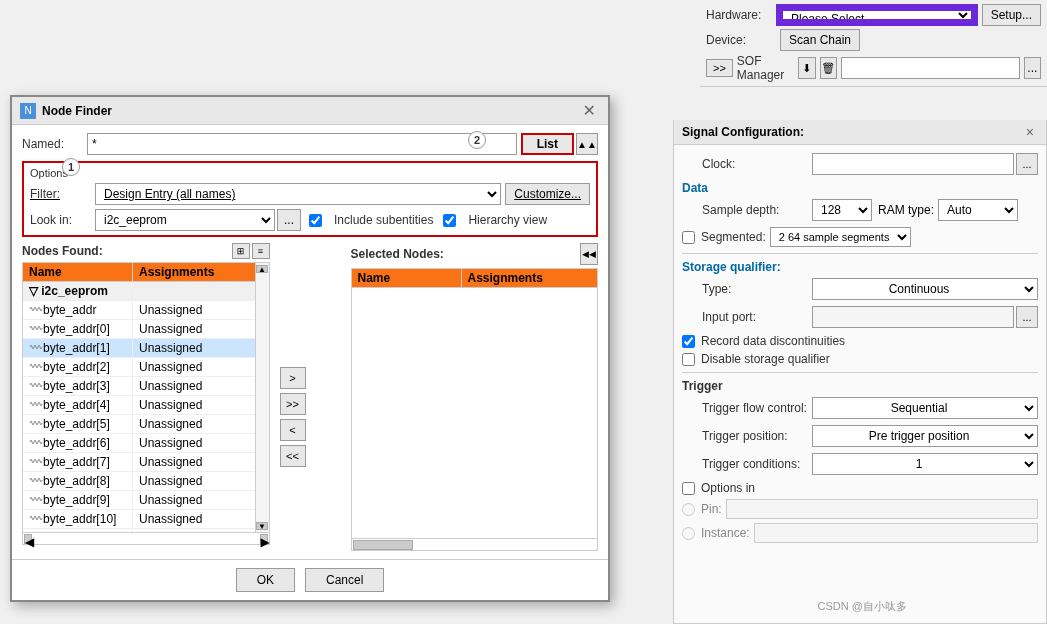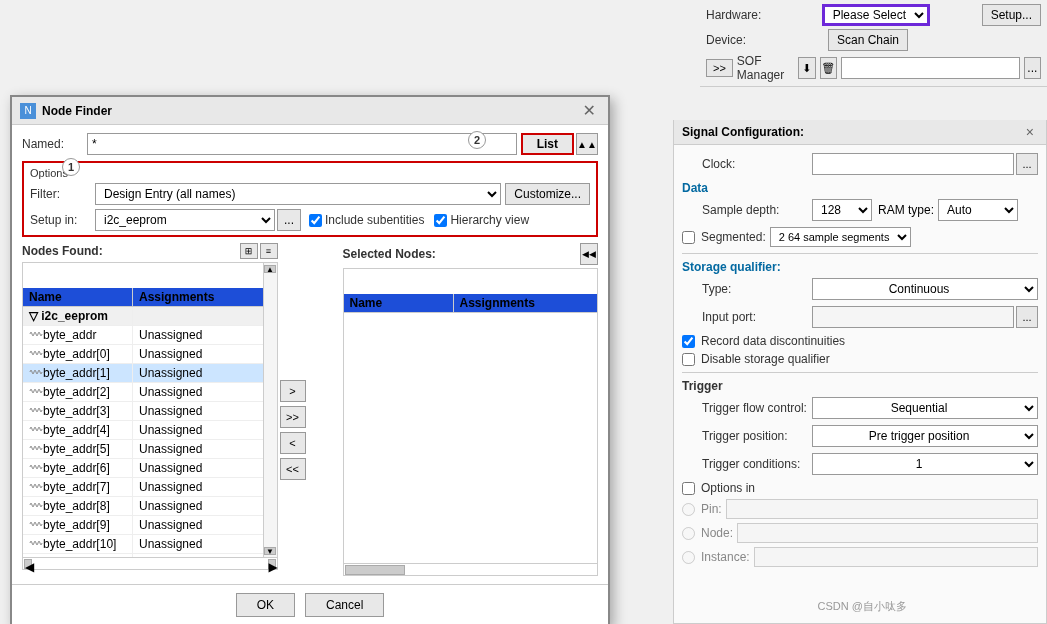--- a/index.html
+++ b/index.html
@@ -20,31 +20,30 @@
       left: 700px;
       right: 0;
       background: #f0f0f0;
       padding: 4px 6px;
       border-bottom: 1px solid #ccc;
     }
     .toolbar-row {
       display: flex;
       align-items: center;
       margin-bottom: 3px;
-      gap: 48px;
     }
     .toolbar-label {
       width: 70px;
       color: #333;
       font-size: 12px;
     }
     .toolbar-select {
       flex: 1;
       height: 22px;
-      border: 3px solid #6d28d9;
+      border: 7px solid #6d28d9;
       background: white;
       font-size: 12px;
       padding: 0 4px;
     }
     .toolbar-btn {
       margin-left: 4px;
       padding: 2px 8px;
       height: 22px;
       border: 1px solid #999;
       background: #e8e8e8;
@@ -319,20 +318,21 @@
       margin-bottom: 6px;
     }
     .options-label-row {
       display: flex;
       align-items: center;
       margin-bottom: 4px;
     }
     .filter-row {
       display: flex;
       align-items: center;
+      text-decoration: underline;
     }
     .filter-label {
       width: 65px;
       font-size: 12px;
       color: #333;
     }
     .filter-select {
       flex: 1;
       height: 22px;
       border: 1px solid #999;
@@ -378,31 +378,31 @@
     }
     .lookin-checks {
       display: flex;
       align-items: center;
       gap: 10px;
       margin-left: 8px;
     }
     .lookin-check-item {
       display: flex;
       align-items: center;
-      gap: 3px;
+      gap: 12px;
     }
     .lookin-check-label {
       font-size: 12px;
       color: #333;
     }
 
     
     .nodes-area {
       display: flex;
-      gap: 0;
+      gap: 8px;
       margin-top: 4px;
     }
     .nodes-header {
       display: flex;
       align-items: center;
       justify-content: space-between;
       margin-bottom: 3px;
     }
     .nodes-title {
       font-size: 12px;
@@ -419,23 +419,22 @@
       border: 1px solid #999;
       background: #e8e8e8;
       cursor: pointer;
       display: flex;
       align-items: center;
       justify-content: center;
       font-size: 9px;
     }
     .nodes-table-header {
       display: flex;
-      background: #1d4ed8;
+      background: #f97316;
       border-bottom: 1px solid #ccc;
-      margin-top: 25px;
     }
     .nodes-table-header-cell {
       padding: 2px 6px;
       font-weight: bold;
       border-right: 1px solid #ccc;
     }
     .nodes-table-header-cell:last-child {
       border-right: none;
     }
     .nodes-table-row {
@@ -661,25 +660,20 @@
       <input type="checkbox" style="">
       <span class="checkbox-label">Options in</span>
     </div>
     <div class="radio-row">
       <input type="radio" name="trigger-source" disabled="" style="">
       <span class="radio-label">Pin:</span>
       <input class="radio-input" type="text" style="">
     </div>
     <div class="radio-row">
       <input type="radio" name="trigger-source" disabled="" style="">
-      <span class="radio-label">Node:</span>
-      <input class="radio-input" type="text" style="">
-    </div>
-    <div class="radio-row">
-      <input type="radio" name="trigger-source" disabled="" style="">
       <span class="radio-label">Instance:</span>
       <input class="radio-input" type="text" style="">
     </div>
   </div>
 </div>
 
 <div class="dialog-overlay">
   <div class="dialog-titlebar">
     <div class="dialog-icon">
       <span>N</span>
@@ -701,21 +695,21 @@
         <span style="font-size:11px; color:#333;">Options</span>
       </div>
       <div class="filter-row">
         <span class="filter-label">Filter:</span>
         <select class="filter-select">
           <option>Design Entry (all names)</option>
         </select>
         <button class="filter-btn">Customize...</button>
       </div>
       <div class="lookin-row">
-        <span class="lookin-label">Setup in:</span>
+        <span class="lookin-label">Look in:</span>
         <select class="lookin-select">
           <option>i2c_eeprom</option>
         </select>
         <button class="lookin-btn">...</button>
         <div class="lookin-checks">
           <div class="lookin-check-item">
             <input type="checkbox" checked="" style="">
             <span class="lookin-check-label">Include subentities</span>
           </div>
           <div class="lookin-check-item">

